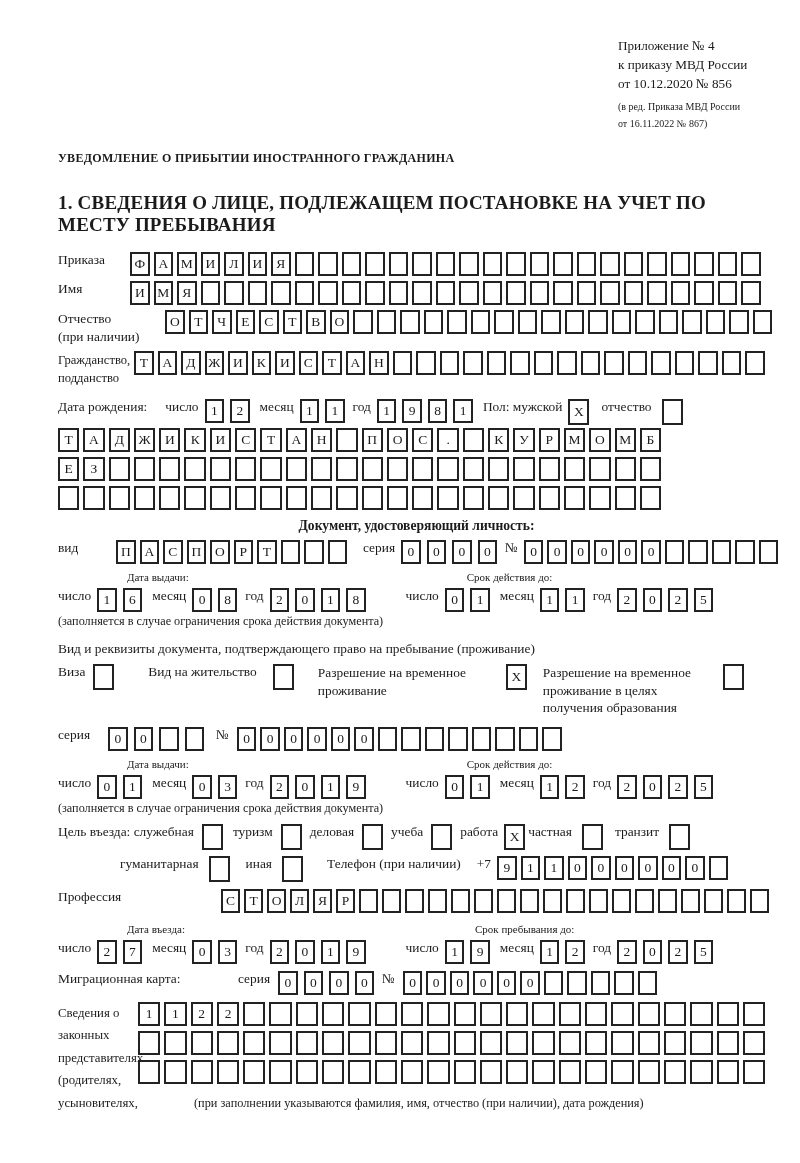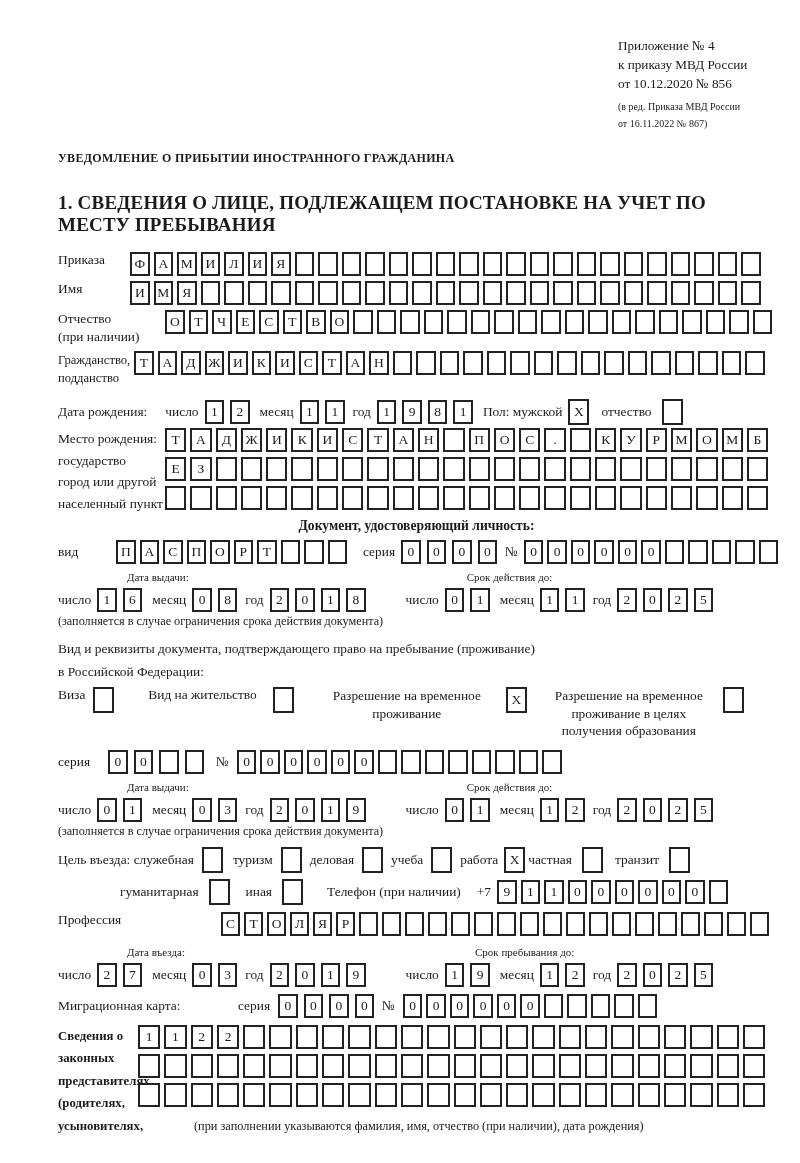--- a/index.html
+++ b/index.html
@@ -11,43 +11,43 @@
   .appendix{margin-left:560px;font-size:13.2px;line-height:19px;}
   .amendment{margin-left:560px;font-size:10px;line-height:17px;margin-top:5px;}
   .forma{margin-top:16px;text-align:right;padding-right:12px;font-weight:bold;font-size:15px;letter-spacing:.5px;}
 
   .title{margin-top:16px;text-align:left;font-weight:bold;font-size:12px;line-height:21px;letter-spacing:.3px;}
   .title-blank{display:inline-block;width:52px;border-bottom:2.5px solid #333;height:10px;margin-left:10px;}
   .section-heading{margin-top:23px;font-weight:bold;font-size:19px;letter-spacing:.2px;}
 
   .form{margin-top:16px;font-size:13.4px;}
   .row{display:flex;align-items:flex-start;margin-bottom:5px;}
-  .row.center{align-items:center;}
+  .row.center{align-items:flex-start;}
   .lbl{flex:none;}
   .lblblock{flex:none;line-height:18px;}
-  .w72{width:72px;} .w107{width:107px;} .w76{width:76px;} .w58{width:58px;} .w140{width:140px;} .w80{width:80px;font-weight:bold;}
+  .w72{width:72px;} .w107{width:107px;} .w76{width:76px;} .w58{width:58px;} .w140{width:140px;} .w80{width:80px;}
 
   
   .cells{display:flex;gap:4px;flex:none;}
   .cells.g6{gap:6px;}
   .cell{box-sizing:border-box;flex:none;width:19.5px;height:24px;border:2px solid #222;
         display:flex;align-items:center;justify-content:center;font-size:13.5px;background:#fff;}
   .cells.wide > .cell{width:21.3px;}
   .cells.xwide > .cell{width:22.3px;}
   .cells.narrow > .cell{width:19px;}
   .cb{flex:none;display:flex;}
   .cb > .cell{width:21px;height:26px;}
 
   .stackrows > .cells{margin-bottom:5px;}
 
   .doc-heading{text-align:center;font-weight:bold;font-size:13.6px;margin:3px 0 6px 0;}
   .hdr-row{display:flex;font-size:11px;line-height:17px;margin-top:4px;}
   .note-right{font-size:12.2px;text-align:left;padding-right:32px;margin:2px 0 8px 0;}
   .para{font-size:13.4px;line-height:23px;margin-top:3px;}
-  .center-lbl{text-align:center;line-height:17.5px;}
+  .center-lbl{text-align:left;line-height:17.5px;}
   .foot-note{font-size:12.3px;margin-top:12px;margin-left:56px;}
   .ml6{margin-left:6px;} .ml8{margin-left:8px;} .ml10{margin-left:10px;} .ml12{margin-left:12px;}
   .ml16{margin-left:16px;} .ml18{margin-left:18px;} .ml24{margin-left:24px;} .ml40{margin-left:40px;}
   .mt2{margin-top:2px;}
 </style>
 </head>
 <body>
 
 <div class="page">
 
@@ -229,26 +229,20 @@
       <span class="cb ml6">
           <span class="cell">X</span>
         </span>
       <span class="lbl ml12">отчество</span>
       <span class="cb ml10">
           <span class="cell"></span>
         </span>
     </div>
 
     <div class="row" style="margin-bottom:1px;">
-      <span class="lblblock w107" style="line-height:21.5px;">
-        <span style="display:block">Место рождения:</span>
-        <span style="display:block">государство</span>
-        <span style="display:block">город или другой</span>
-        <span style="display:block">населенный пункт</span>
-      </span>
       <span class="stackrows">
         <span class="cells wide">
             <span class="cell">Т</span>
             <span class="cell">А</span>
             <span class="cell">Д</span>
             <span class="cell">Ж</span>
             <span class="cell">И</span>
             <span class="cell">К</span>
             <span class="cell">И</span>
             <span class="cell">С</span>
@@ -400,21 +394,20 @@
           <span class="cell">2</span>
           <span class="cell">0</span>
           <span class="cell">2</span>
           <span class="cell">5</span>
         </span>
     </div>
     <div class="note-right">(заполняется в случае ограничения срока действия документа)</div>
 
     <div class="para">
       <div>Вид и реквизиты документа, подтверждающего право на пребывание (проживание)</div>
-      <div>в Российской Федерации:</div>
     </div>
 
     <div class="row" style="margin-top:4px;margin-bottom:10px;">
       <span class="lbl">Виза</span>
       <span class="cb ml8">
           <span class="cell"></span>
         </span>
       <span class="lbl" style="margin-left:34px;">Вид на жительство</span>
       <span class="cb ml16">
           <span class="cell"></span>

